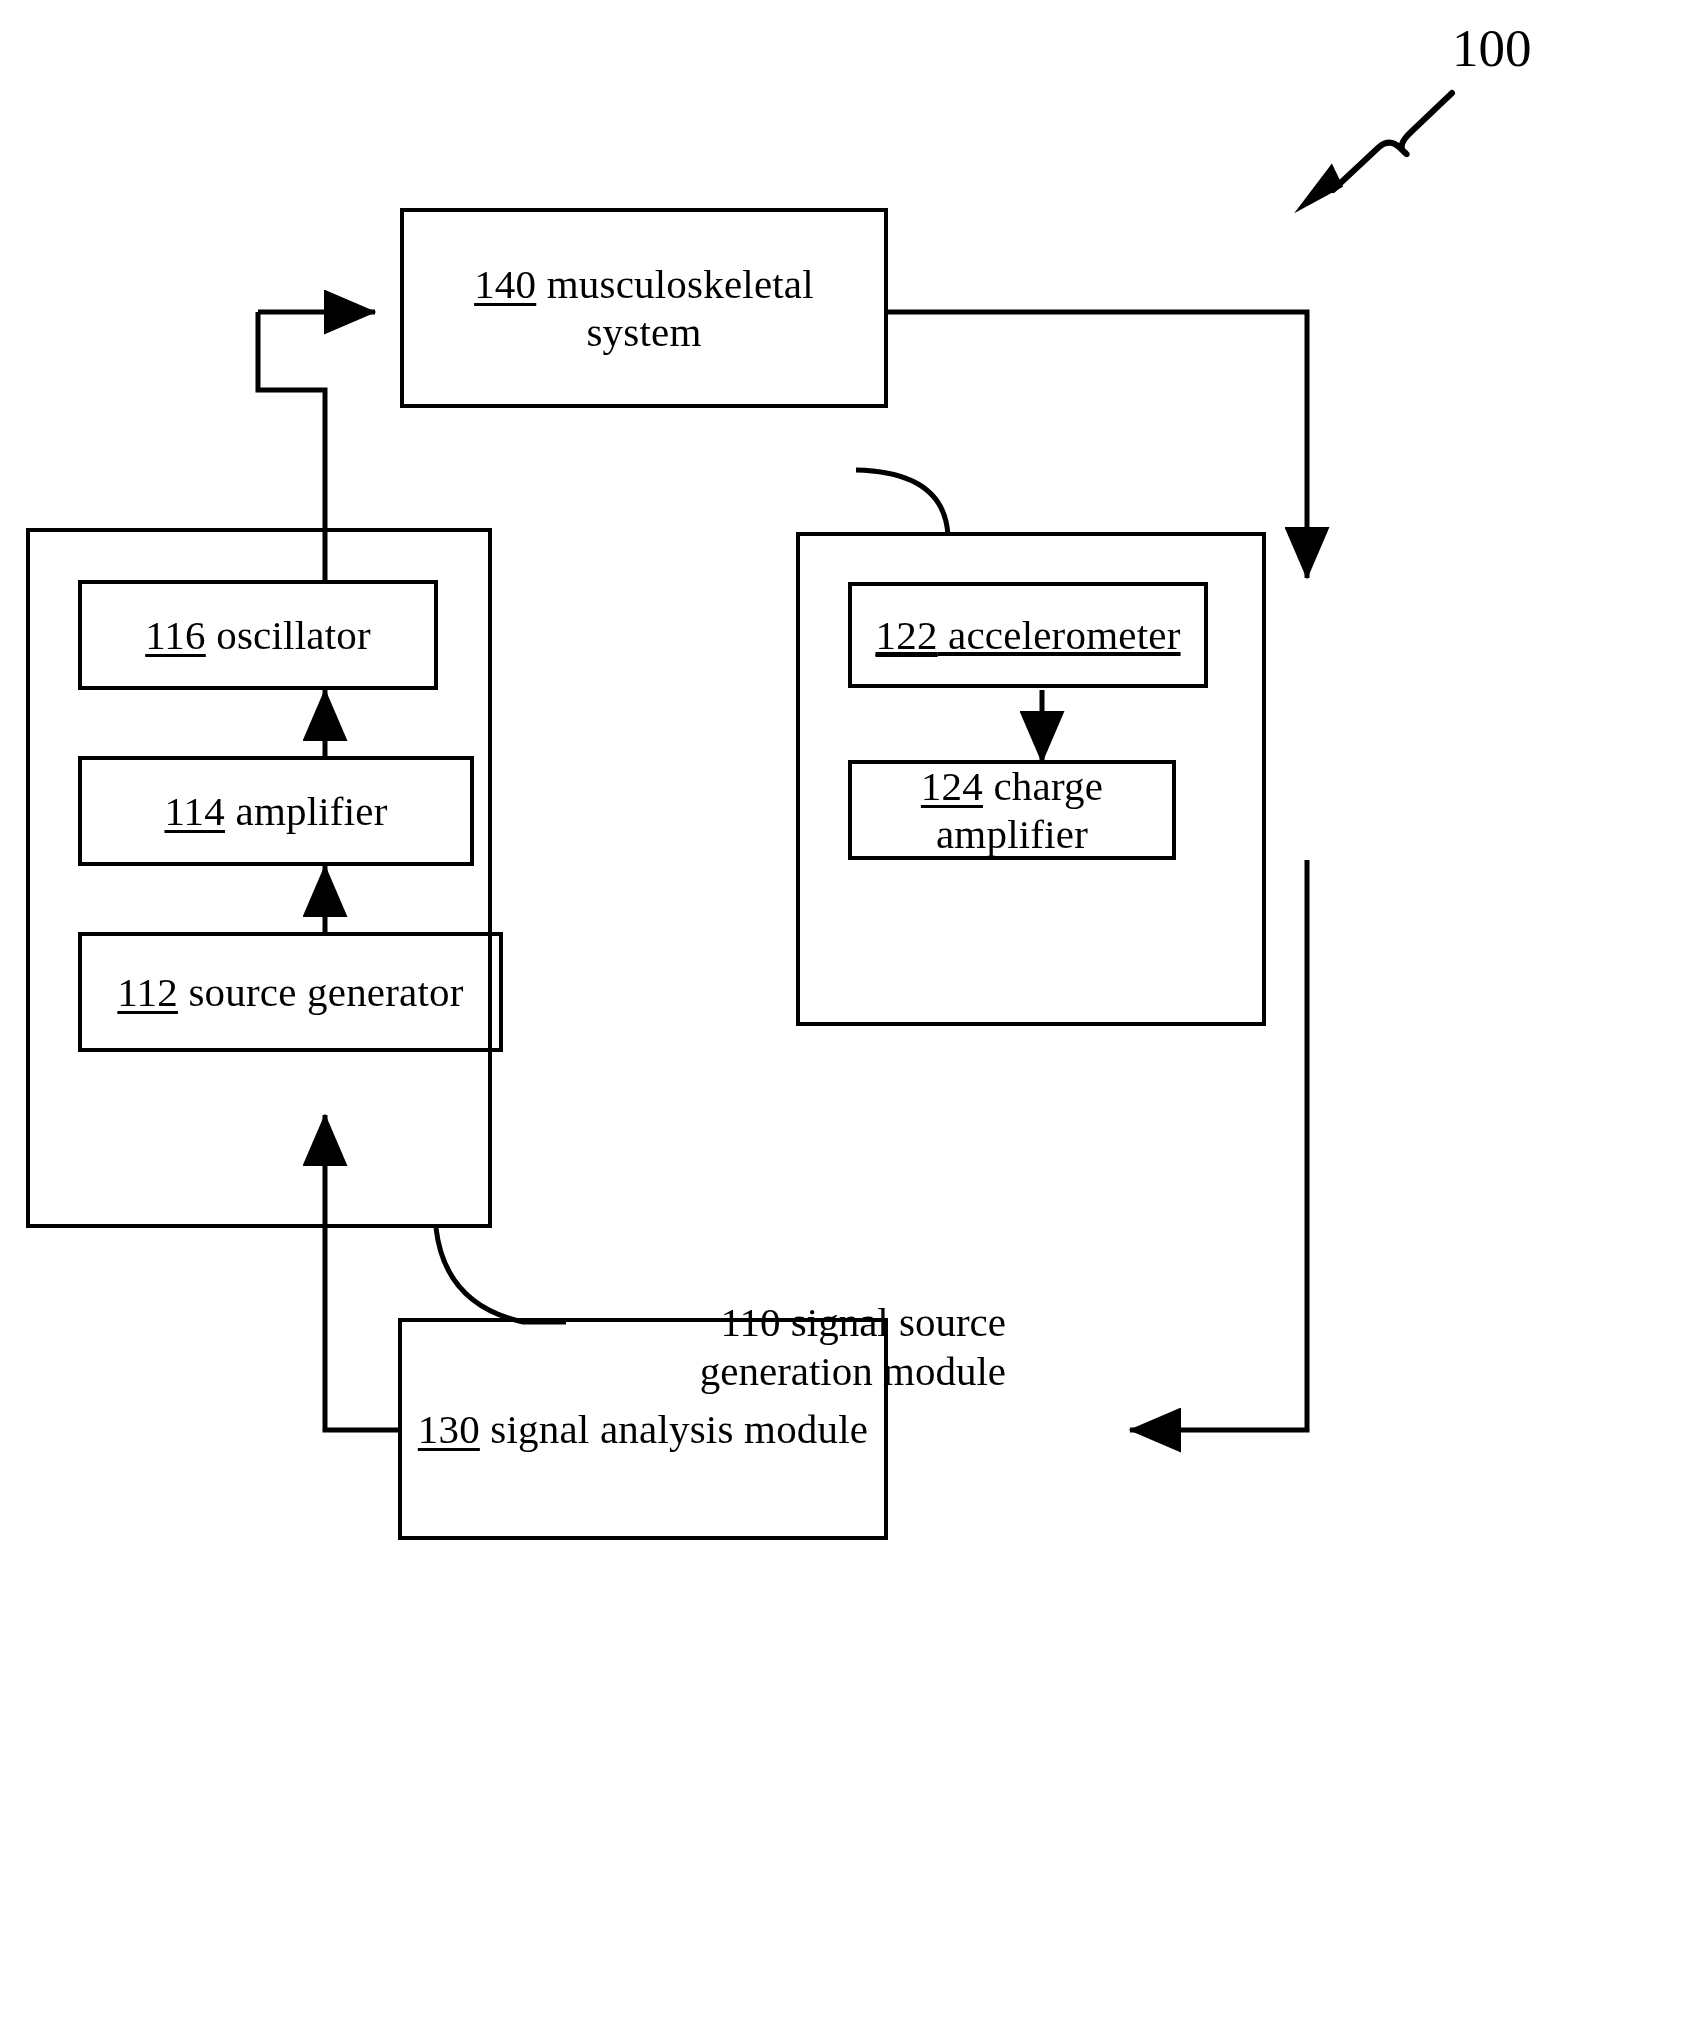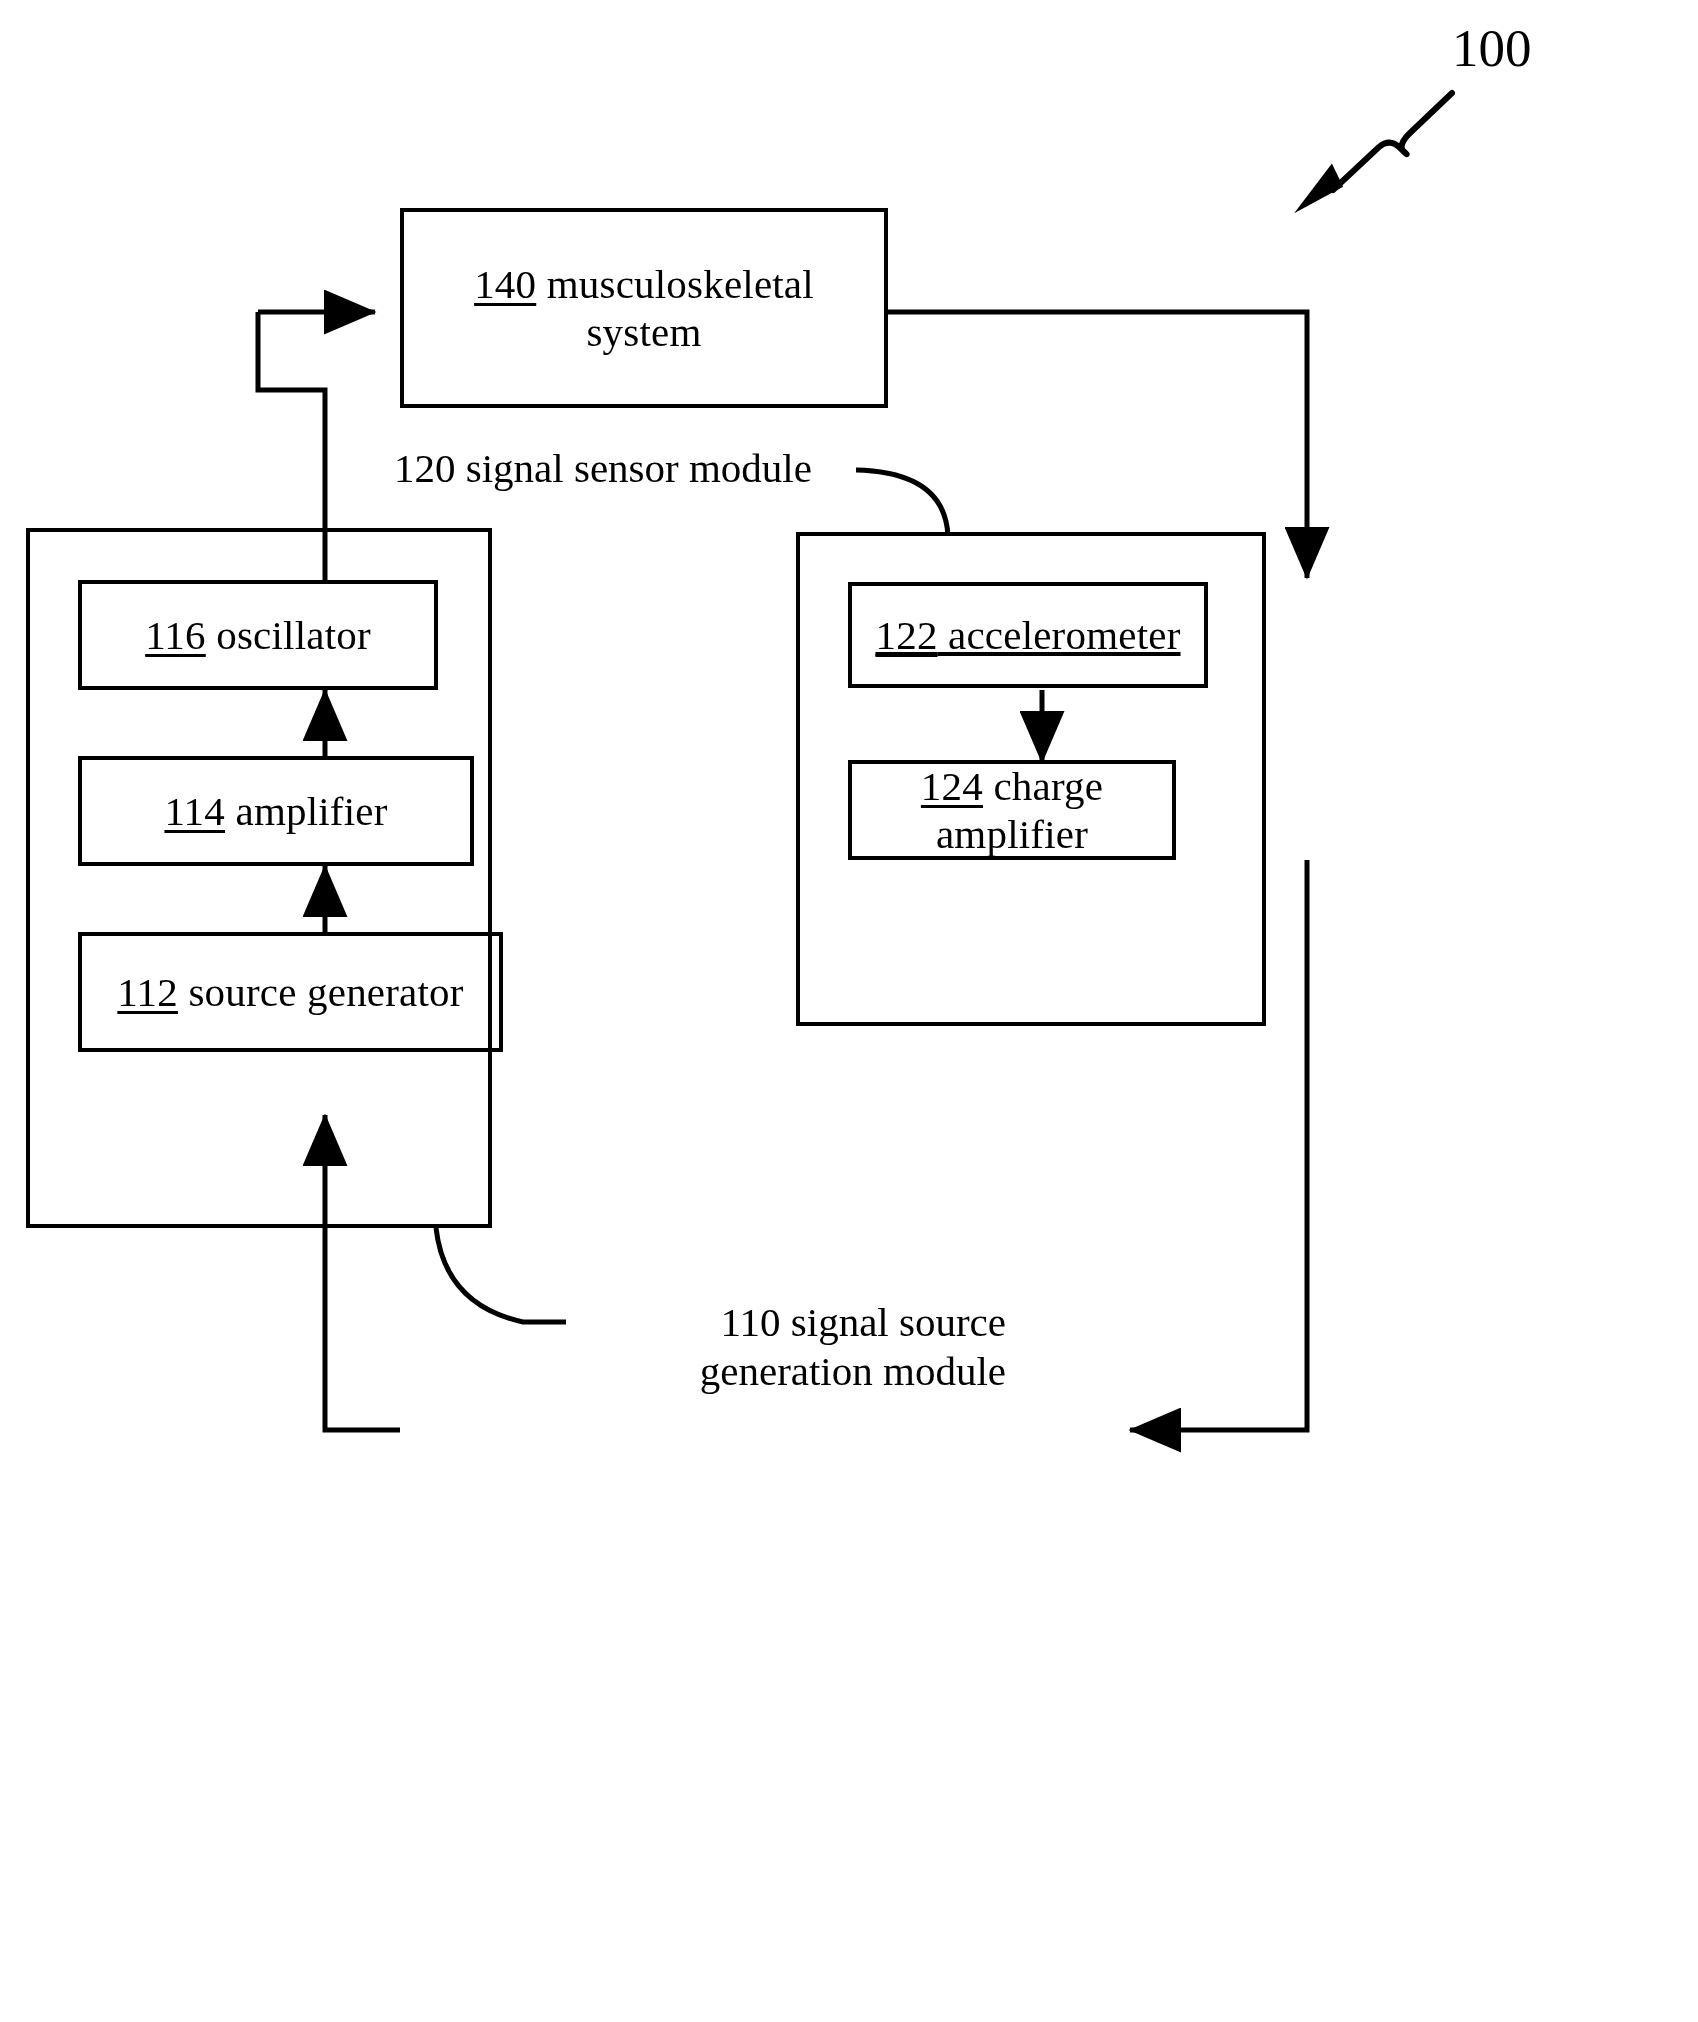--- a/index.html
+++ b/index.html
@@ -127,21 +127,20 @@
   </svg>
 
   <div class="fignum" style="left:1452px; top:22px;">100</div>
 
   <div class="box" style="left:400px; top:208px; width:488px; height:200px;justify-content:center;">
     <div class="label">
       <span class="num">140</span><span> musculoskeletal system</span>
     </div>
   </div>
 
-  <div class="caption" style="left:394px; top:444px;">120 signal sensor module</div>
 
   <div class="box container" style="left:26px; top:528px; width:466px; height:700px;"></div>
 
   <div class="box" style="left:78px; top:580px; width:360px; height:110px;text-align:right;">
     <div class="label">
       <span class="num">116</span><span> oscillator</span>
     </div>
   </div>
 
   <div class="box" style="left:78px; top:756px; width:396px; height:110px;">
@@ -165,14 +164,19 @@
   </div>
 
   <div class="box" style="left:848px; top:760px; width:328px; height:100px;">
     <div class="label">
       <span class="num">124</span><span> charge amplifier</span>
     </div>
   </div>
 
   <div class="caption multi" style="left:576px; top:1298px; width:430px;">110 signal source generation module</div>
 
+  <div class="box" style="left:398px; top:1318px; width:490px; height:222px;">
+    <div class="label">
+      <span class="num">130</span><span> signal analysis module</span>
+    </div>
+  </div>
 
 </div>
 
 </body></html>

